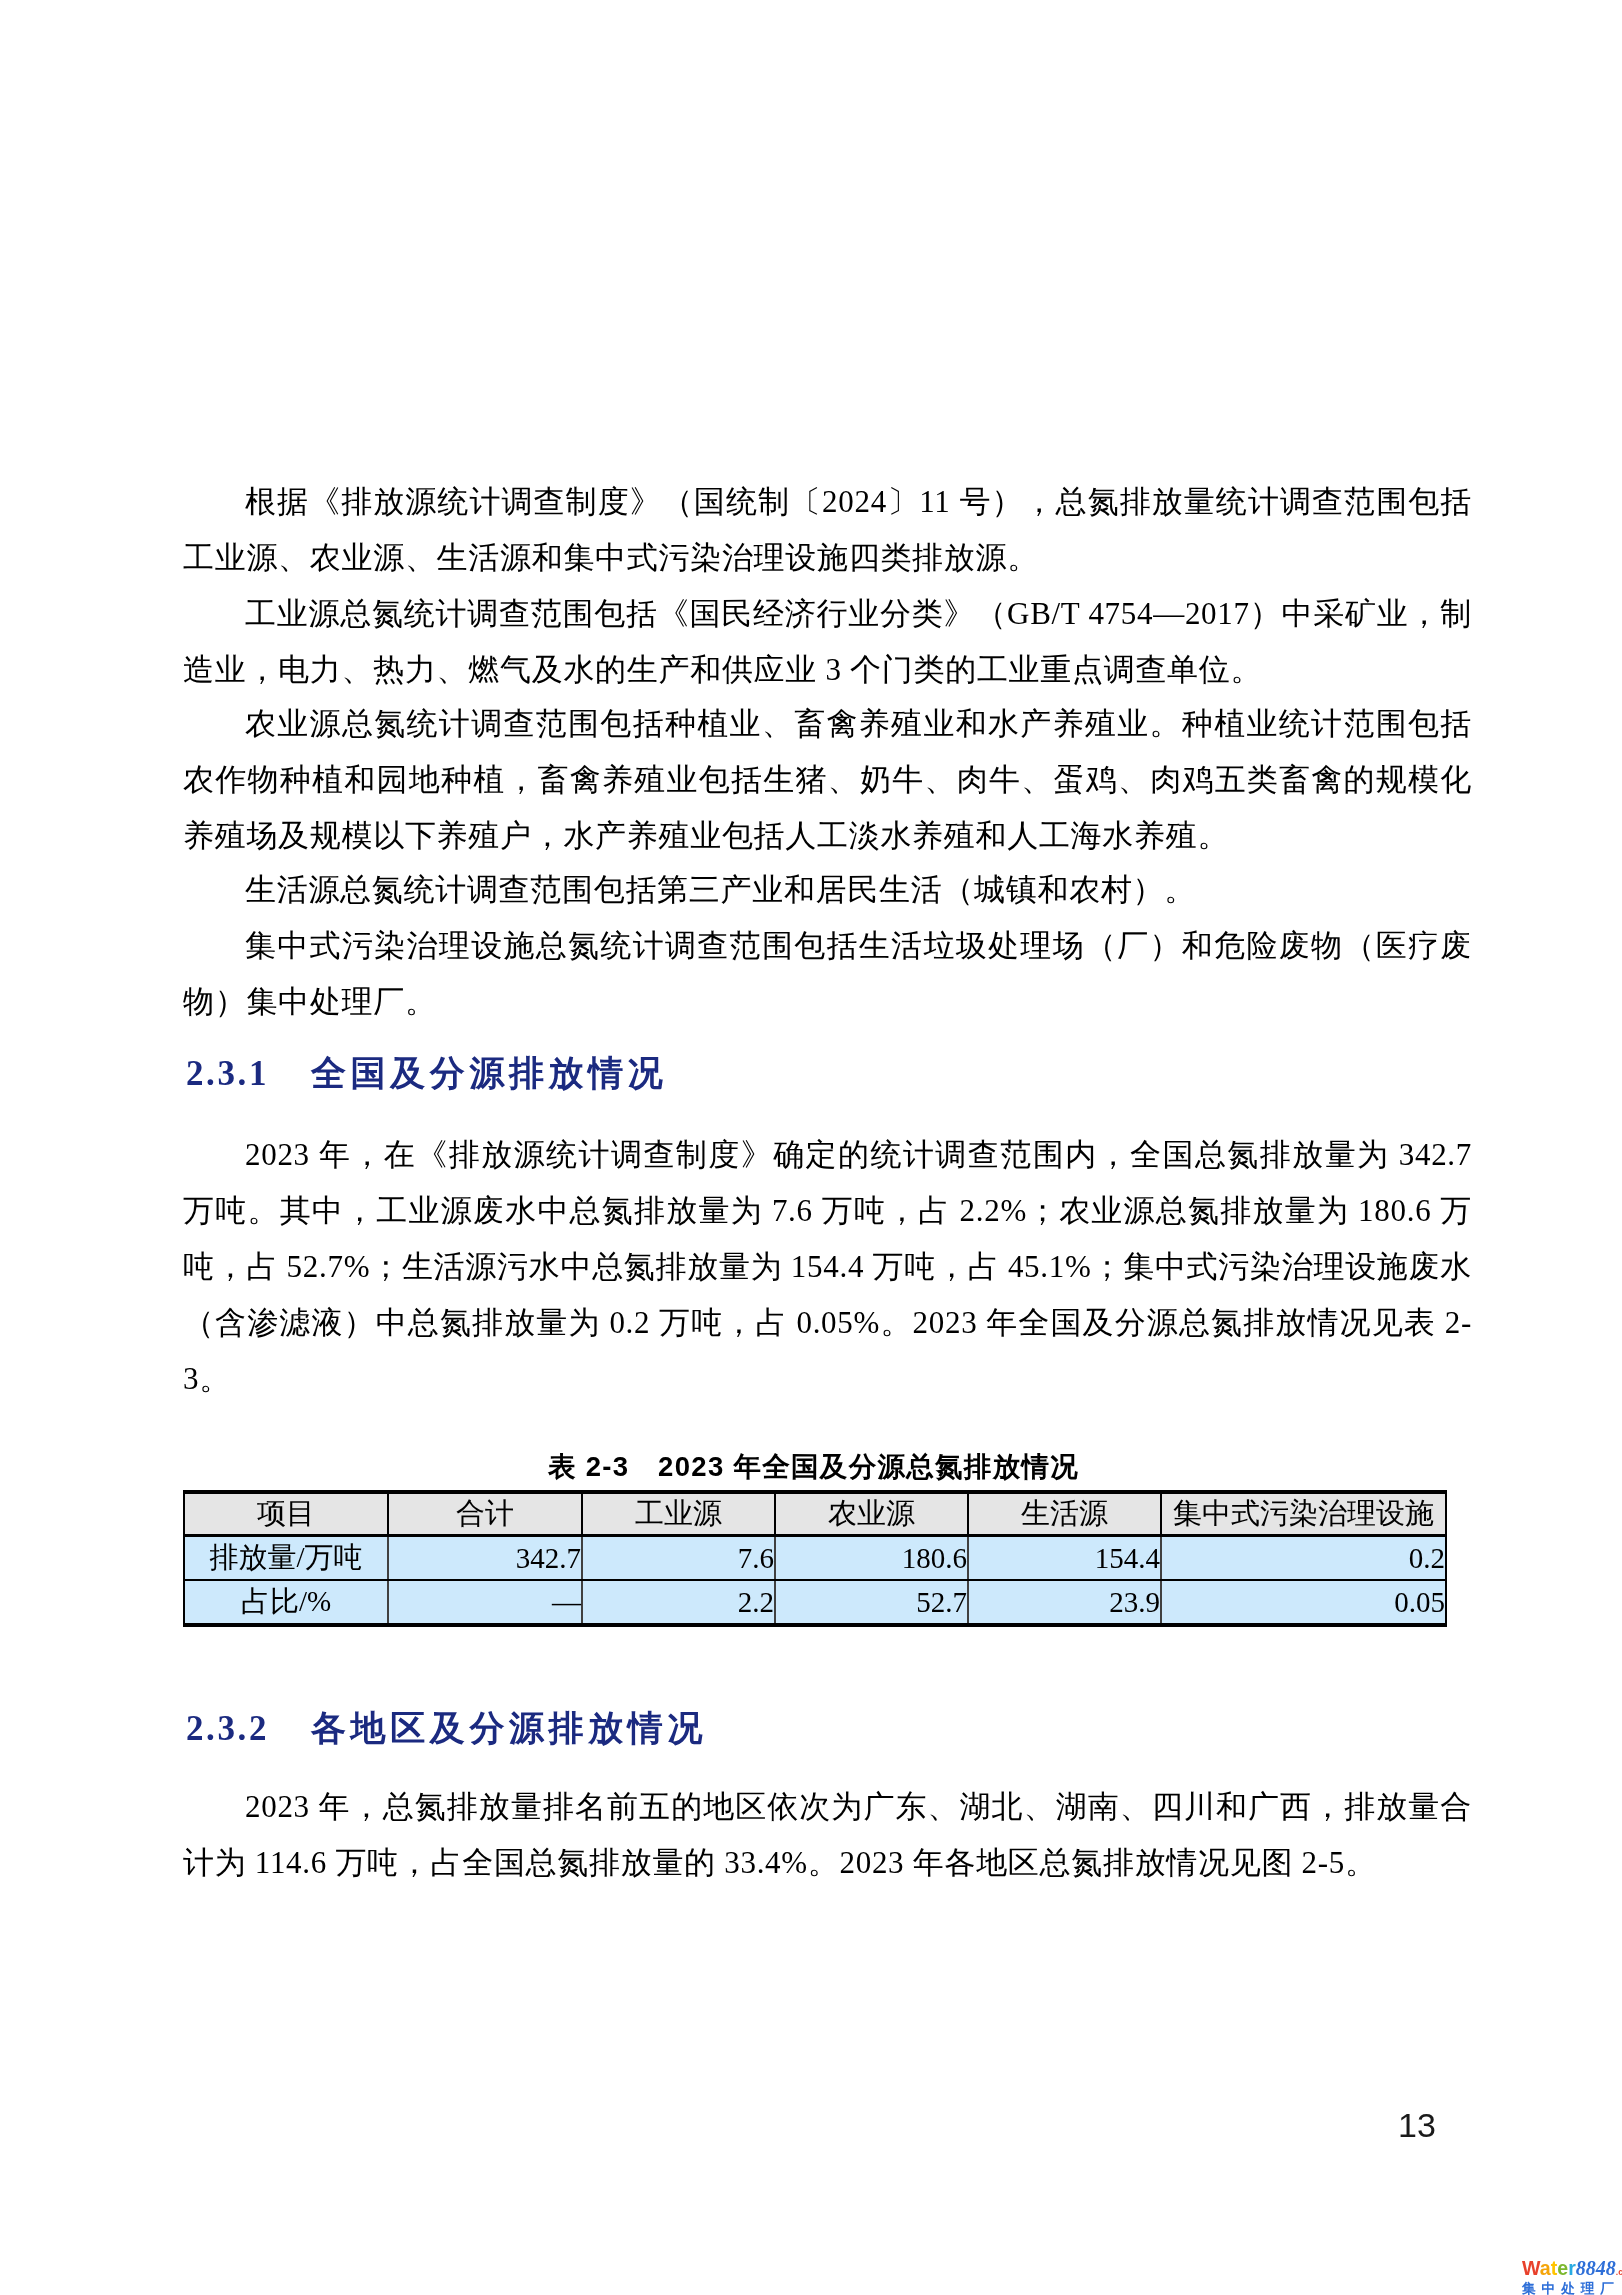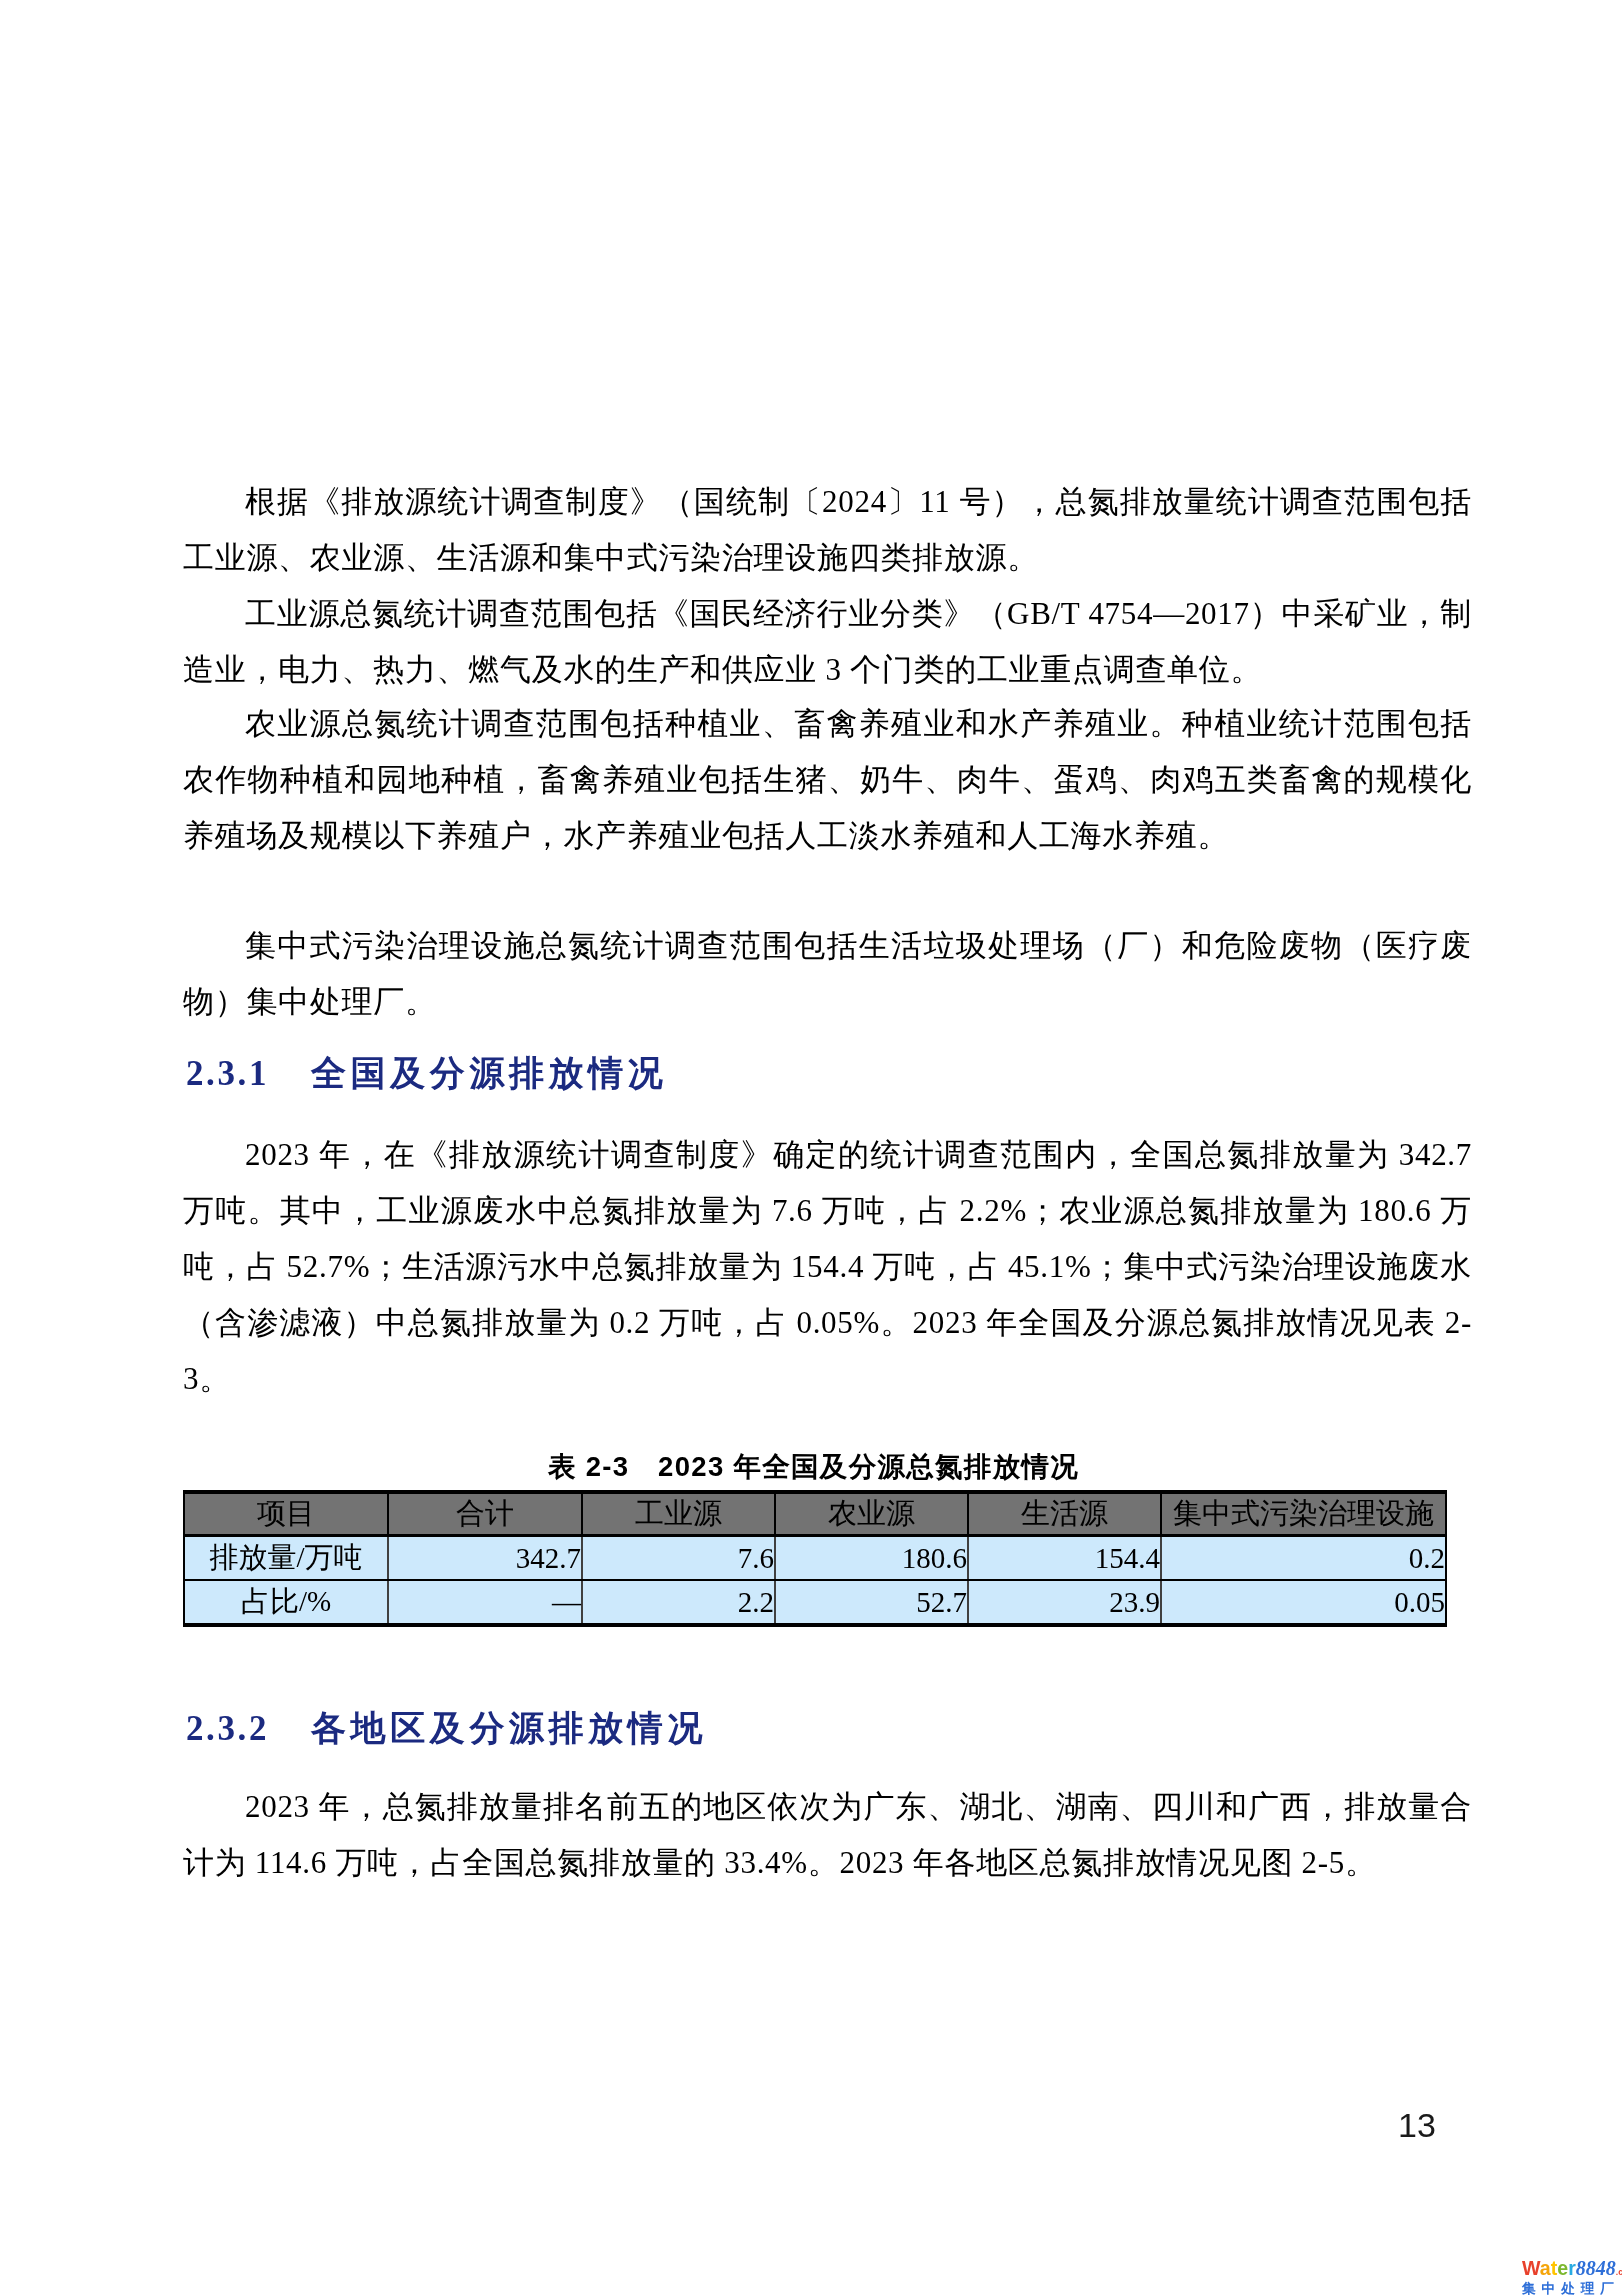--- a/index.html
+++ b/index.html
@@ -48,21 +48,21 @@
 
   
   table.emissions{
     position:absolute;left:183px;top:1490px;width:1261px;
     border-collapse:collapse;table-layout:fixed;
     font-size:29px;
     border-top:4.6px solid #000;border-bottom:4.6px solid #000;
     border-left:2px solid #000;border-right:2px solid #000;
   }
   table.emissions th{
-    background:#737373;height:38px;font-weight:normal;
+    background:#e5e5e5;height:38px;font-weight:normal;
     text-align:center;border-left:2px solid #000;
     border-bottom:3.3px solid #000;padding:0;
   }
   table.emissions th:first-child{border-left:none;}
   table.emissions td{
     background:#cde9fc;height:42px;padding:0;
     border-left:2px solid #404040;
   }
   table.emissions td:first-child{border-left:none;}
   table.emissions tr.r1 td{border-bottom:2.6px solid #000;margin-left:39px;}
@@ -94,20 +94,21 @@
 </style>
 </head>
 <body>
 
 <div class="page">
 
 
   <p class="para p1">根据《排放源统计调查制度》（国统制〔2024〕11 号），总氮排放量统计调查范围包括工业源、农业源、生活源和集中式污染治理设施四类排放源。</p>
   <p class="para p2">工业源总氮统计调查范围包括《国民经济行业分类》（GB/T 4754—2017）中采矿业，制造业，电力、热力、燃气及水的生产和供应业 3 个门类的工业重点调查单位。</p>
   <p class="para p3">农业源总氮统计调查范围包括种植业、畜禽养殖业和水产养殖业。种植业统计范围包括农作物种植和园地种植，畜禽养殖业包括生猪、奶牛、肉牛、蛋鸡、肉鸡五类畜禽的规模化养殖场及规模以下养殖户，水产养殖业包括人工淡水养殖和人工海水养殖。</p>
+  <p class="para p4">生活源总氮统计调查范围包括第三产业和居民生活（城镇和农村）。</p>
   <p class="para p5">集中式污染治理设施总氮统计调查范围包括生活垃圾处理场（厂）和危险废物（医疗废物）集中处理厂。</p>
 
   <div class="sec-heading sec1">
     <span class="num">2.3.1</span><span class="txt">全国及分源排放情况</span>
   </div>
 
   <p class="para p6">2023 年，在《排放源统计调查制度》确定的统计调查范围内，全国总氮排放量为 342.7 万吨。其中，工业源废水中总氮排放量为 7.6 万吨，占 2.2%；农业源总氮排放量为 180.6 万吨，占 52.7%；生活源污水中总氮排放量为 154.4 万吨，占 45.1%；集中式污染治理设施废水（含渗滤液）中总氮排放量为 0.2 万吨，占 0.05%。2023 年全国及分源总氮排放情况见表 2-3。</p>
 
   <div class="tbl-caption">表 2-3　2023 年全国及分源总氮排放情况</div>
 

